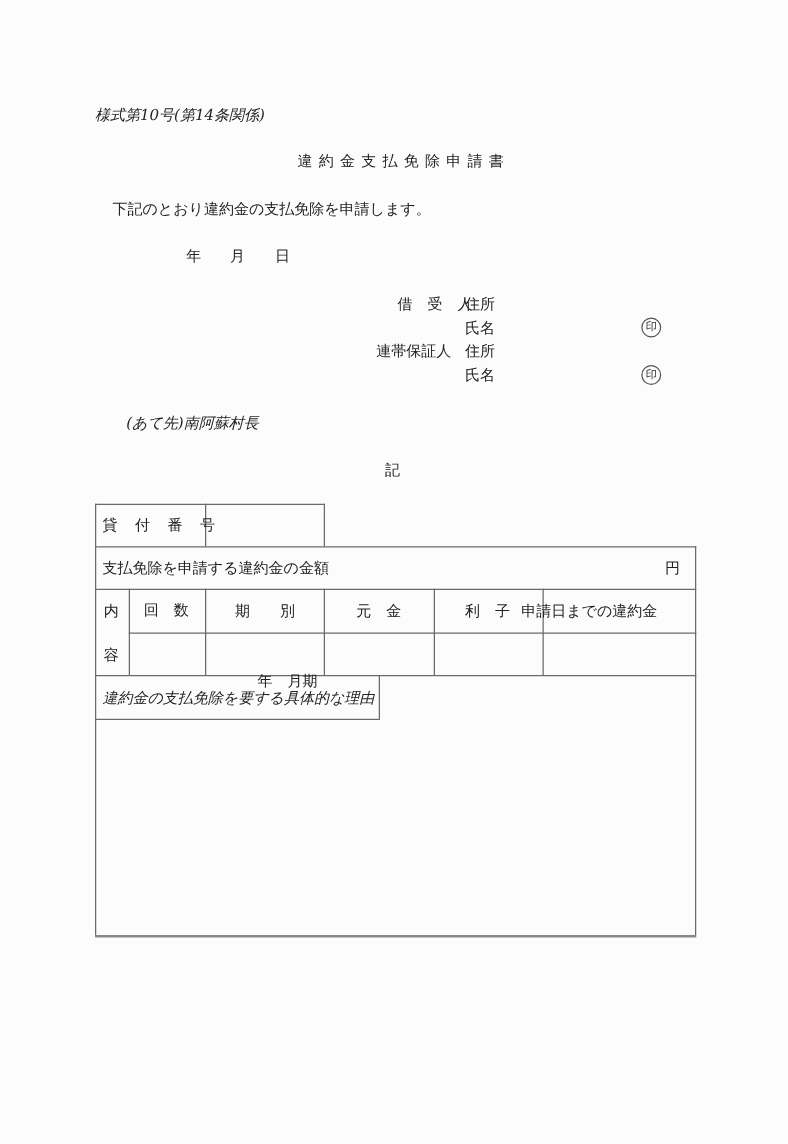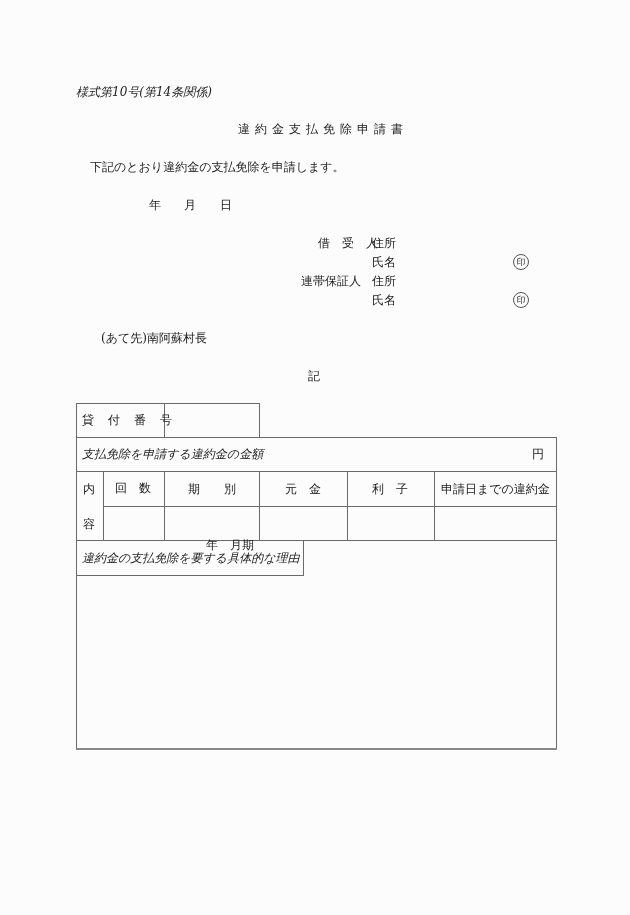--- a/index.html
+++ b/index.html
@@ -31,21 +31,21 @@
 <div class="abs" style="left:318px;top:236px;text-align:center;">借　受　人</div>
 <div class="abs" style="left:372px;top:236px;">住所</div>
 <div class="abs" style="left:372px;top:255px;">氏名</div>
 <div class="seal" style="left:513px;top:254px;">印</div>
 
 <div class="abs" style="left:301px;top:274px;">連帯保証人</div>
 <div class="abs" style="left:372px;top:274px;">住所</div>
 <div class="abs" style="left:372px;top:293px;">氏名</div>
 <div class="seal" style="left:513px;top:292px;">印</div>
 
-<div class="abs" style="left:101px;top:331px;">(あて先)南阿蘇村長</div>
+<div class="abs" style="left:101px;top:331px;font-style:italic;">(あて先)南阿蘇村長</div>
 <div class="abs" style="left:308px;top:369px;">記</div>
 
 <div>
 
   <div class="line hl" style="left:76px;top:403px;width:184px;"></div>
   <div class="line vl" style="left:164px;top:403px;height:34px;"></div>
   <div class="line vl" style="left:259px;top:403px;height:34px;"></div>
 
   <div class="line vl" style="left:76px;top:403px;height:345px;"></div>
   <div class="line vl" style="left:556px;top:437px;height:311px;"></div>
@@ -61,32 +61,32 @@
   <div class="line vl" style="left:103px;top:471px;height:69px;"></div>
   <div class="line vl" style="left:164px;top:471px;height:69px;"></div>
   <div class="line vl" style="left:259px;top:471px;height:69px;"></div>
   <div class="line vl" style="left:347px;top:471px;height:69px;"></div>
   <div class="line vl" style="left:434px;top:471px;height:69px;"></div>
 </div>
 
 <div class="cell-text" style="left:82px;top:413px;letter-spacing:1px;">貸　付　番　号</div>
 <div class="cell-text" style="left:165px;top:404px;width:94px;height:33px;"></div>
 
-<div class="cell-text" style="left:82px;top:447px;font-style:italic;">支払免除を申請する違約金の金額</div>
+<div class="cell-text" style="left:82px;top:447px;">支払免除を申請する違約金の金額</div>
 <div class="cell-text" style="left:104px;top:438px;width:420px;height:33px;"></div>
 <div class="cell-text" style="left:532px;top:447px;">円</div>
 
 <div class="cell-text" style="left:83px;top:482px;">内</div>
 <div class="cell-text" style="left:83px;top:517px;">容</div>
 
 <div class="cell-text" style="left:115px;top:482px;font-family:Liberation Mono, monospace;">回　数</div>
 <div class="cell-text" style="left:188px;top:482px;">期　　別</div>
 <div class="cell-text" style="left:285px;top:482px;">元　金</div>
 <div class="cell-text" style="left:372px;top:482px;">利　子</div>
-<div class="cell-text" style="left:441px;top:482px;">申請日までの違約金</div>
+<div class="cell-text" style="left:417px;top:482px;">申請日までの違約金</div>
 
 <div class="cell-text" style="left:104px;top:507px;width:60px;height:33px;"></div>
 <div class="cell-text" style="left:206px;top:517px;margin-top:21px;">年　月期</div>
 <div class="cell-text" style="left:260px;top:507px;width:87px;height:33px;"></div>
 <div class="cell-text" style="left:348px;top:507px;width:86px;height:33px;"></div>
 <div class="cell-text" style="left:435px;top:507px;width:121px;height:33px;"></div>
 
 <div class="cell-text" style="left:82px;top:551px;font-style:italic;">違約金の支払免除を要する具体的な理由</div>
 <div class="cell-text" style="left:78px;top:577px;width:476px;height:170px;"></div>
 

